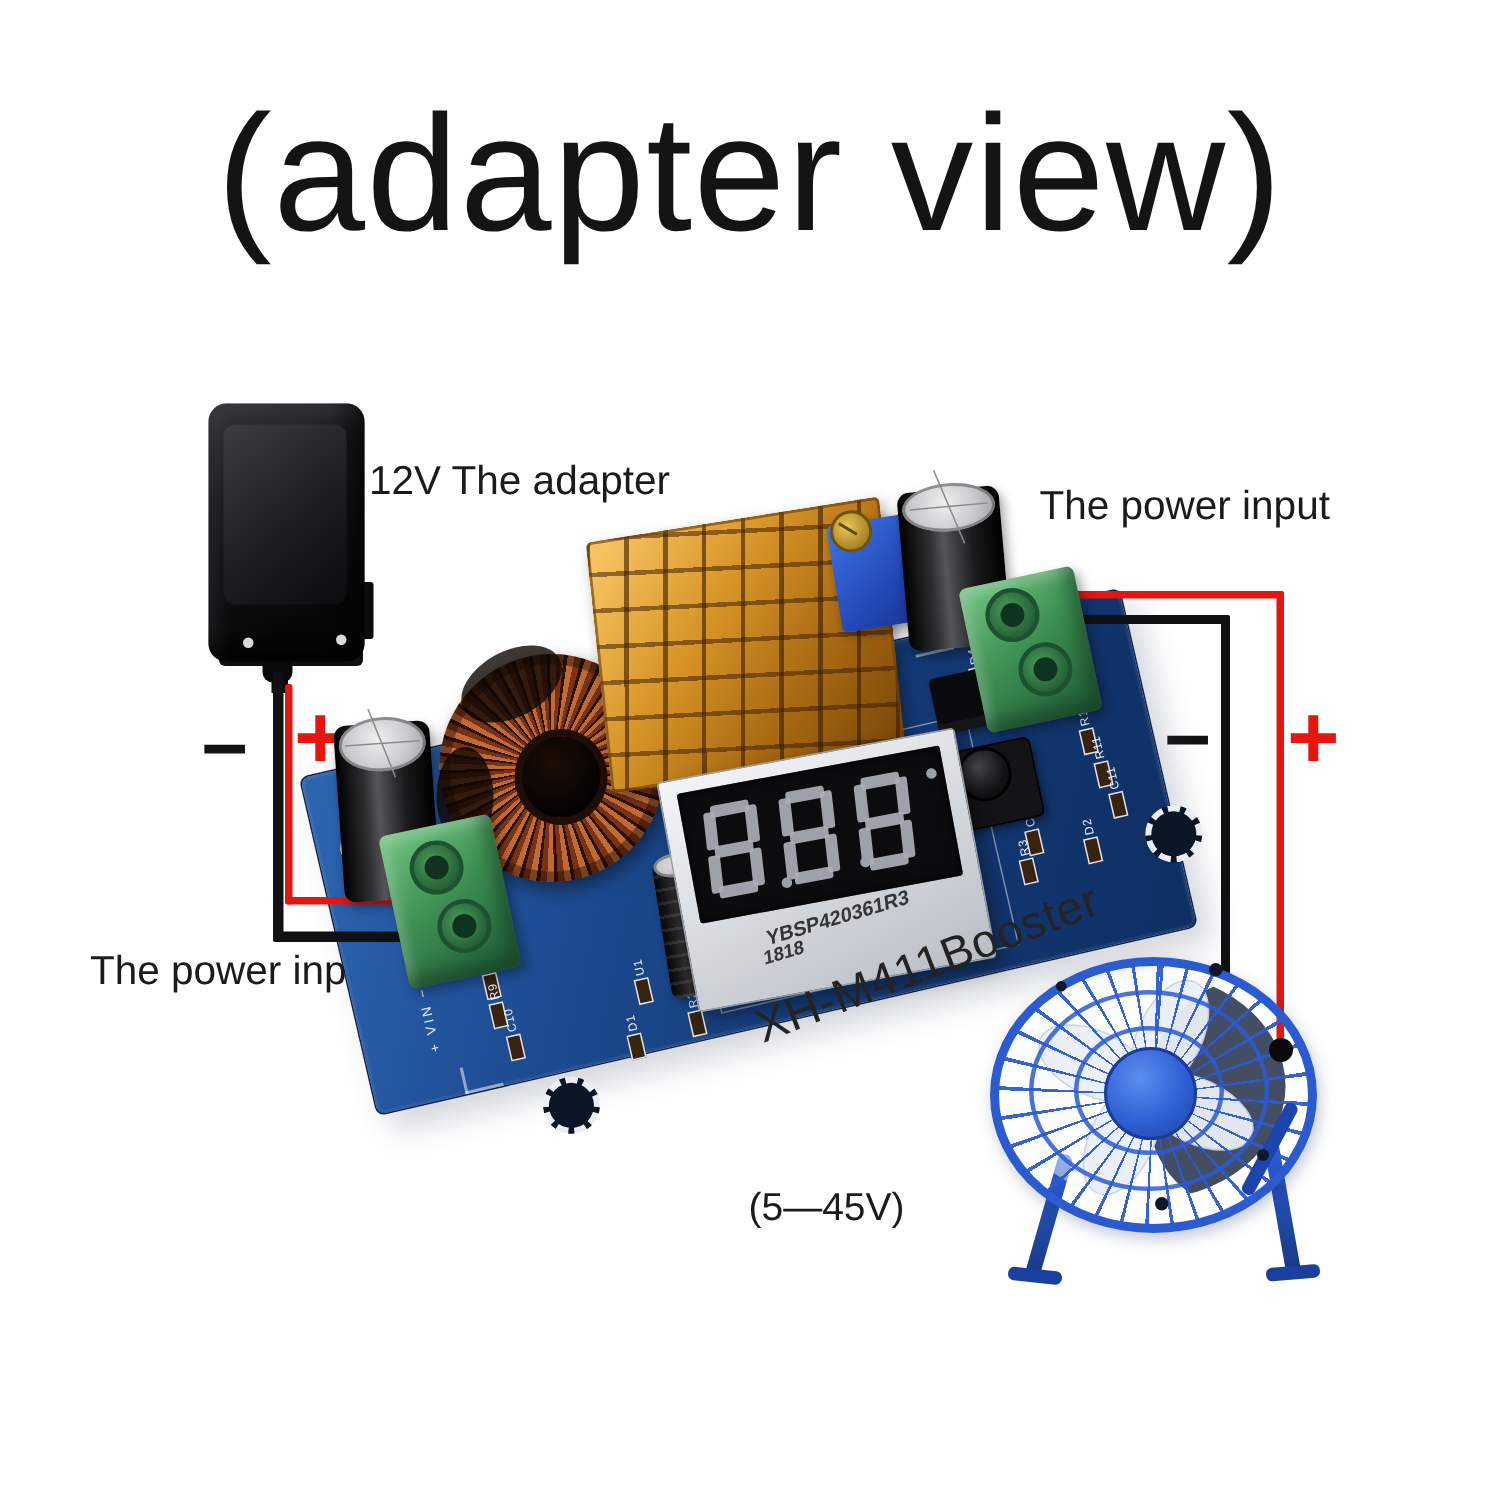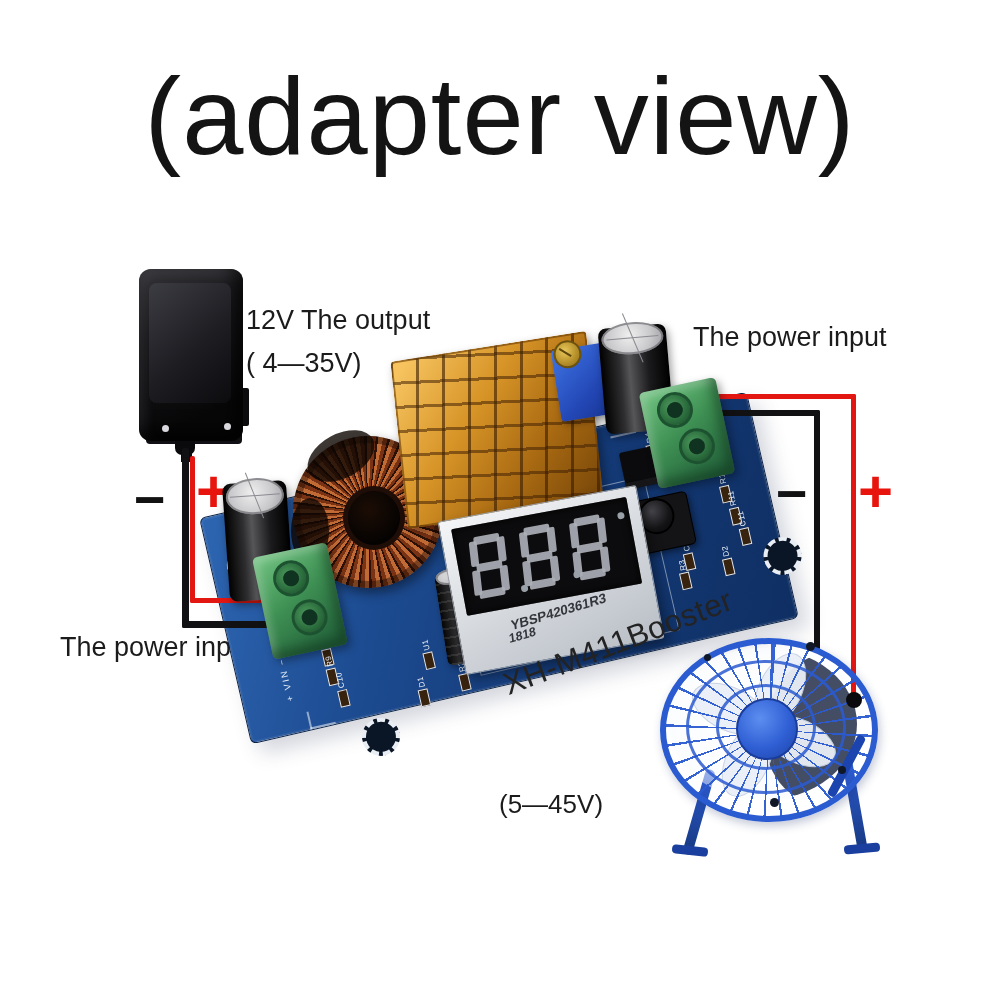--- a/index.html
+++ b/index.html
@@ -134,22 +134,21 @@
   <div id="adapter-body" class="abs">
     <div id="adapter-screen" class="abs"></div>
   </div>
   <div id="adapter-tab" class="abs"></div>
   <div class="abs screw-dot" style="left:162px;top:425px;"></div>
   <div class="abs screw-dot" style="left:224px;top:423px;"></div>
   <div id="adapter-stub" class="abs"></div>
   <div id="adapter-stub2" class="abs"></div>
 
   <div class="abs lbl" style="left:246px;top:303px;">
-    <div>12V The output</div>
-    <div style="margin-top:7px;">( 4—35V)</div>
+    <div>12V The adapter</div>
   </div>
 
   <div class="abs lbl" style="left:693px;top:320px;">The power input</div>
   <div class="abs lbl" style="left:60px;top:630px;">The power input</div>
   <div class="abs lbl" style="left:499px;top:787px;font-size:26px;">(5—45V)</div>
 
   <div class="abs pol minus" style="left:134px;top:472px;">−</div>
   <div class="abs pol plus" style="left:196px;top:462px;">+</div>
   <div class="abs pol minus" style="left:776px;top:466px;">−</div>
   <div class="abs pol plus" style="left:858px;top:462px;">+</div>

